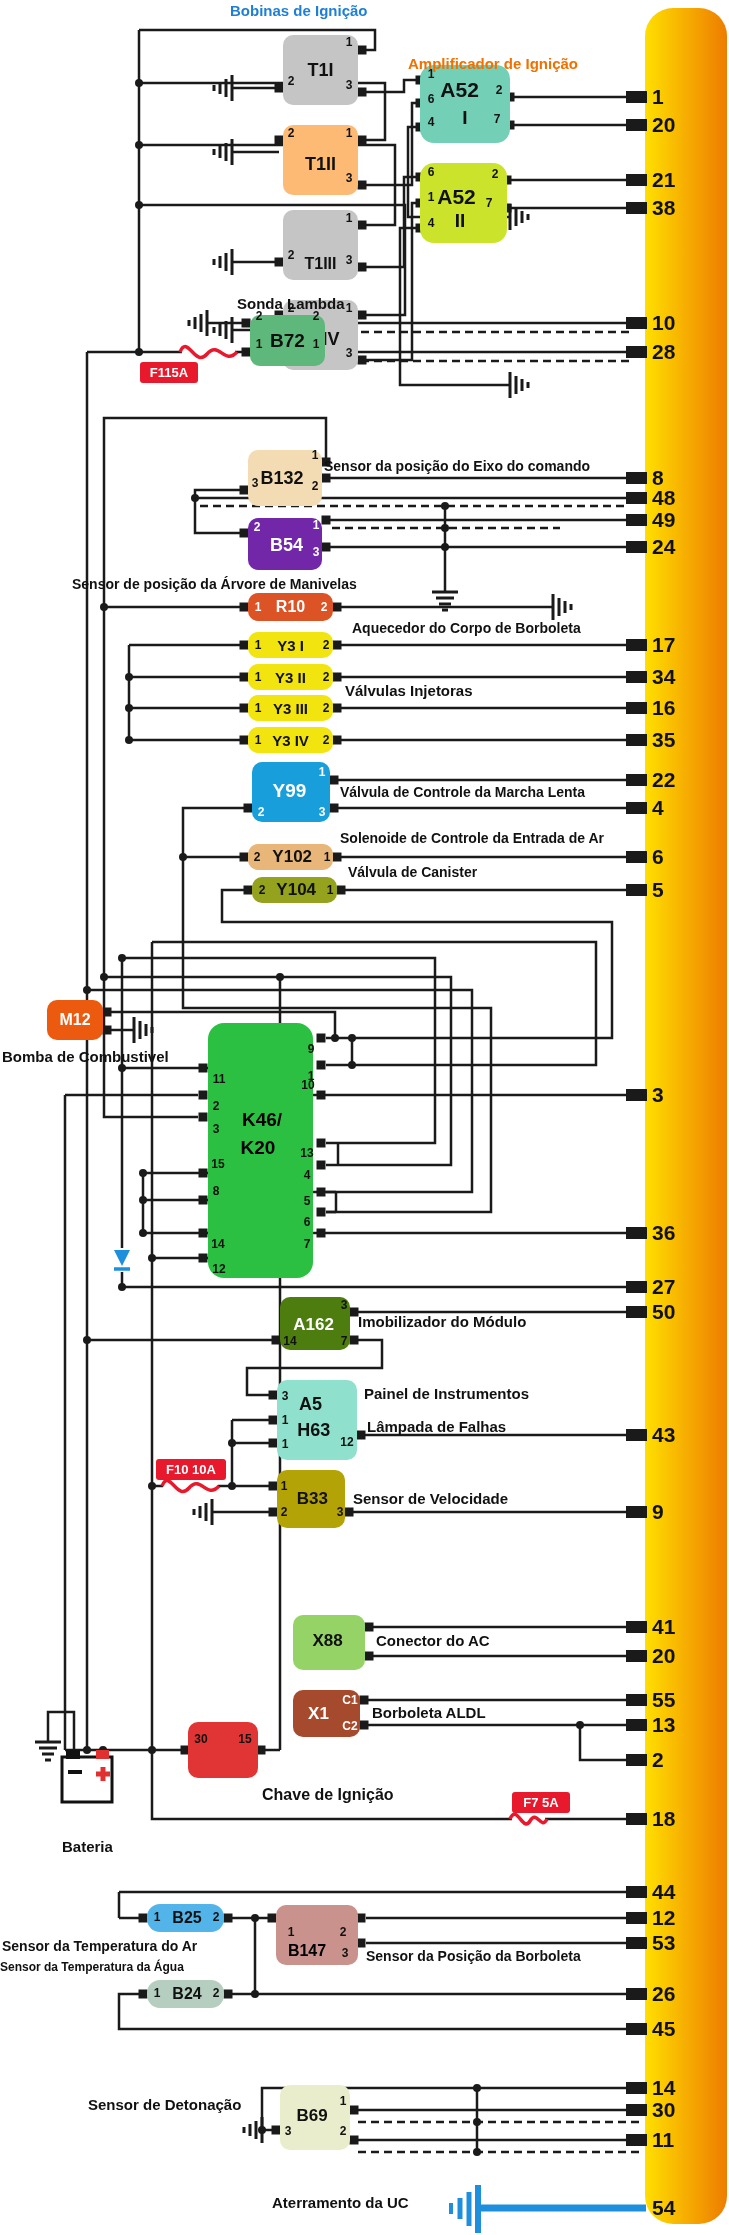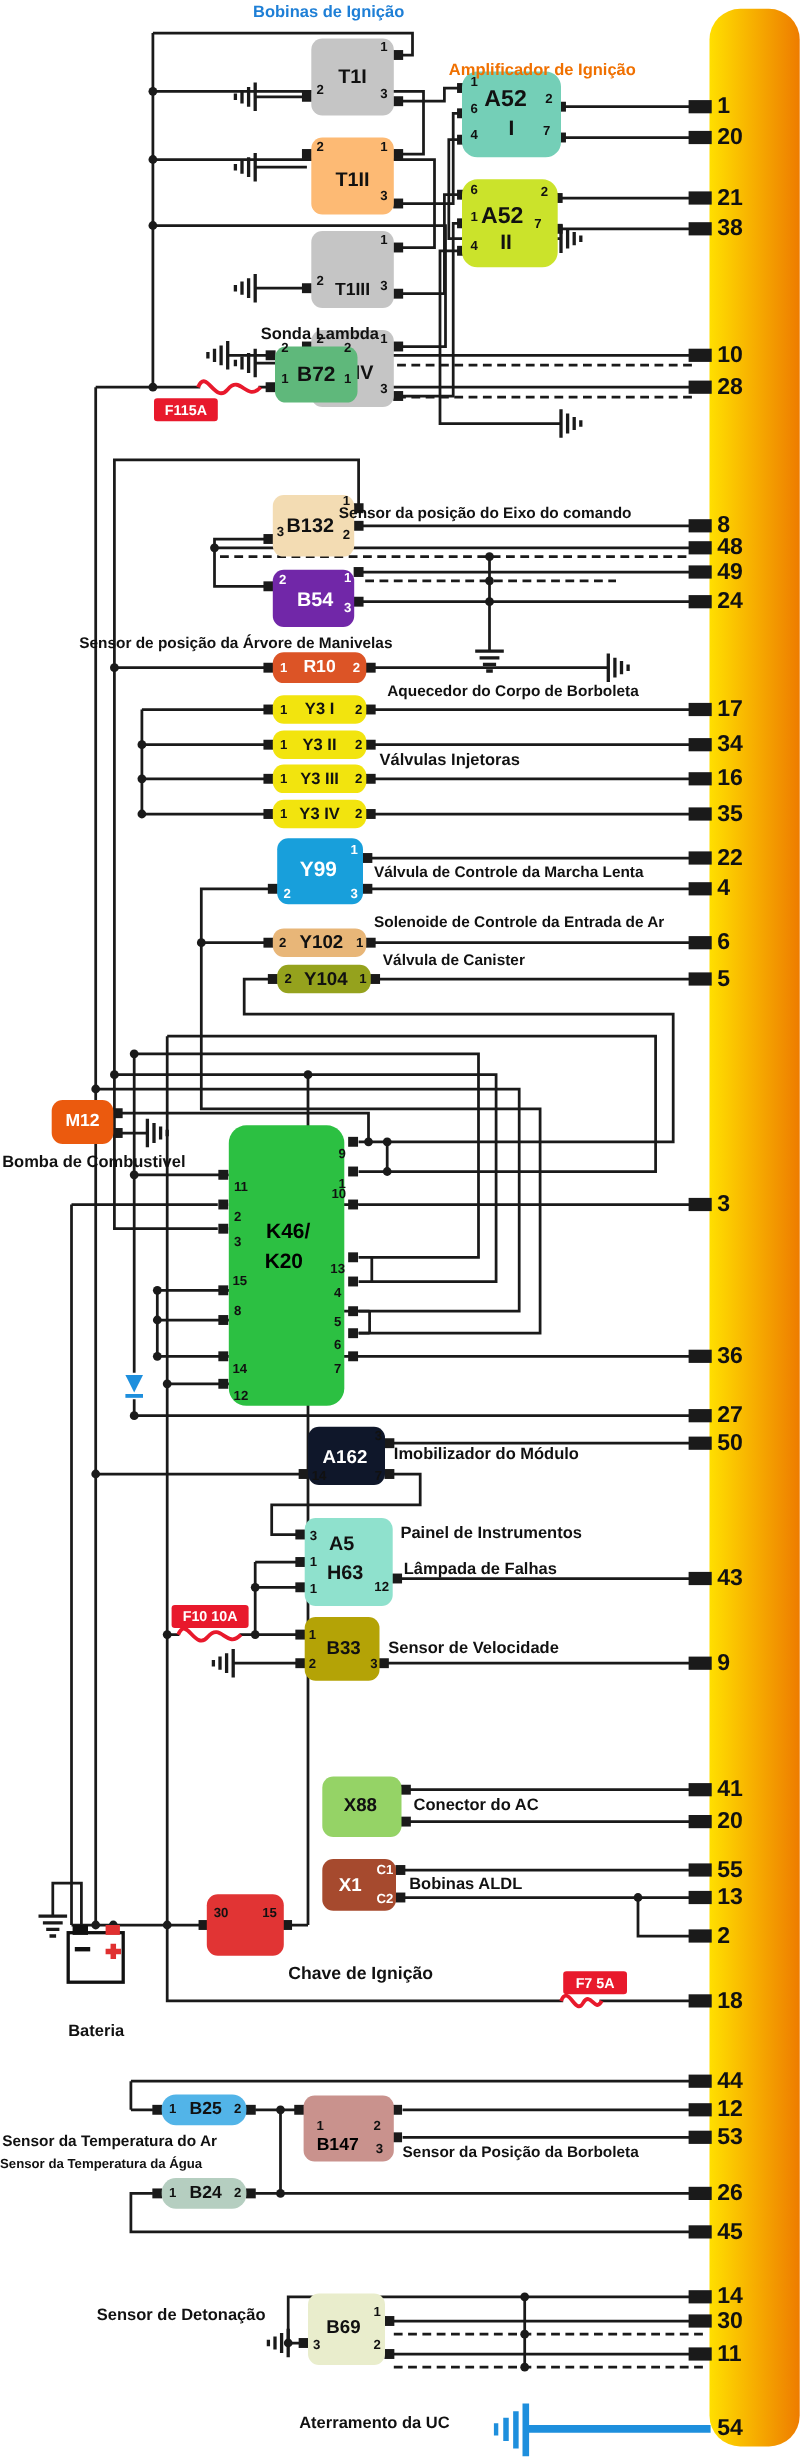--- a/index.html
+++ b/index.html
@@ -438,21 +438,21 @@
     </div>
 
 <div class="box" style="left:47px;top:1000px;width:56px;height:40px;background:#eb5a0e;color:#fff;">
       <span class="clab" style="left:50%;top:50%;font-size:16px;">M12</span>
     </div>
 
 <div class="box" style="left:208px;top:1023px;width:105px;height:255px;background:#2cc042;border-radius:16px;z-index:0;"></div>
 <span class="clab" style="position:absolute;left:262px;top:1120px;font-size:19px;font-weight:bold;">K46/</span>
 <span class="clab" style="position:absolute;left:258px;top:1148px;font-size:19px;font-weight:bold;">K20</span>
 
-<div class="box" style="left:280px;top:1297px;width:70px;height:53px;background:#0f172a;color:#fff;">
+<div class="box" style="left:280px;top:1297px;width:70px;height:53px;background:#4d7c0f;color:#fff;">
       <span class="clab" style="left:48%;top:52%;font-size:17px;">A162</span>
     </div>
 <div class="box" style="left:277px;top:1380px;width:80px;height:80px;background:#8fe1cd;">
   <span class="clab" style="left:42%;top:30%;font-size:18px;">A5</span>
   <span class="clab" style="left:46%;top:62%;font-size:18px;">H63</span>
 </div>
 <div class="box" style="left:277px;top:1470px;width:68px;height:58px;background:#b4a306;">
       <span class="clab" style="left:52%;top:50%;font-size:17px;">B33</span>
     </div>
 
@@ -476,34 +476,34 @@
       <span class="clab" style="left:46%;top:48%;font-size:17px;">B69</span>
     </div>
 
 <div class="fuse" style="left:140px;top:362px;width:58px;height:21px;">F115A</div>
 <div class="fuse" style="left:156px;top:1459px;width:70px;height:21px;">F10 10A</div>
 <div class="fuse" style="left:512px;top:1792px;width:58px;height:21px;">F7 5A</div>
 
 <span class="lbl" style="left:230px;top:2px;color:#1e7fd6;">Bobinas de Ignição</span>
 <span class="lbl" style="left:408px;top:55px;color:#f07000;">Amplificador de Ignição</span>
 <span class="lbl" style="left:237px;top:295px;text-align:right;">Sonda Lambda</span>
-<span class="lbl" style="left:308px;top:458px;font-size:14px;">Sensor da posição do Eixo do comando</span>
+<span class="lbl" style="left:324px;top:458px;font-size:14px;">Sensor da posição do Eixo do comando</span>
 <span class="lbl" style="left:72px;top:576px;font-size:14px;">Sensor de posição da Árvore de Manivelas</span>
 <span class="lbl" style="left:352px;top:620px;font-size:14px;">Aquecedor do Corpo de Borboleta</span>
 <span class="lbl" style="left:345px;top:682px;">Válvulas Injetoras</span>
 <span class="lbl" style="left:340px;top:784px;font-size:14px;">Válvula de Controle da Marcha Lenta</span>
 <span class="lbl" style="left:340px;top:830px;font-size:14px;">Solenoide de Controle da Entrada de Ar</span>
 <span class="lbl" style="left:348px;top:864px;font-size:14px;">Válvula de Canister</span>
 <span class="lbl" style="left:2px;top:1048px;">Bomba de Combustivel</span>
 <span class="lbl" style="left:358px;top:1313px;">Imobilizador do Módulo</span>
 <span class="lbl" style="left:364px;top:1385px;">Painel de Instrumentos</span>
 <span class="lbl" style="left:367px;top:1418px;">Lâmpada de Falhas</span>
 <span class="lbl" style="left:353px;top:1490px;">Sensor de Velocidade</span>
 <span class="lbl" style="left:376px;top:1632px;">Conector do AC</span>
-<span class="lbl" style="left:372px;top:1704px;">Bobinas ALDL</span>
+<span class="lbl" style="left:372px;top:1704px;">Borboleta ALDL</span>
 <span class="lbl" style="left:262px;top:1786px;font-size:16px;">Chave de Ignição</span>
 <span class="lbl" style="left:62px;top:1838px;">Bateria</span>
 <span class="lbl" style="left:2px;top:1938px;font-size:14px;">Sensor da Temperatura do Ar</span>
 <span class="lbl" style="left:0px;top:1960px;font-size:12px;">Sensor da Temperatura da Água</span>
 <span class="lbl" style="left:366px;top:1948px;font-size:14px;">Sensor da Posição da Borboleta</span>
 <span class="lbl" style="left:88px;top:2096px;">Sensor de Detonação</span>
 <span class="lbl" style="left:272px;top:2194px;">Aterramento da UC</span>
 
 <span class="bn" style="top:85px;">1</span>
 <span class="bn" style="top:113px;">20</span>

